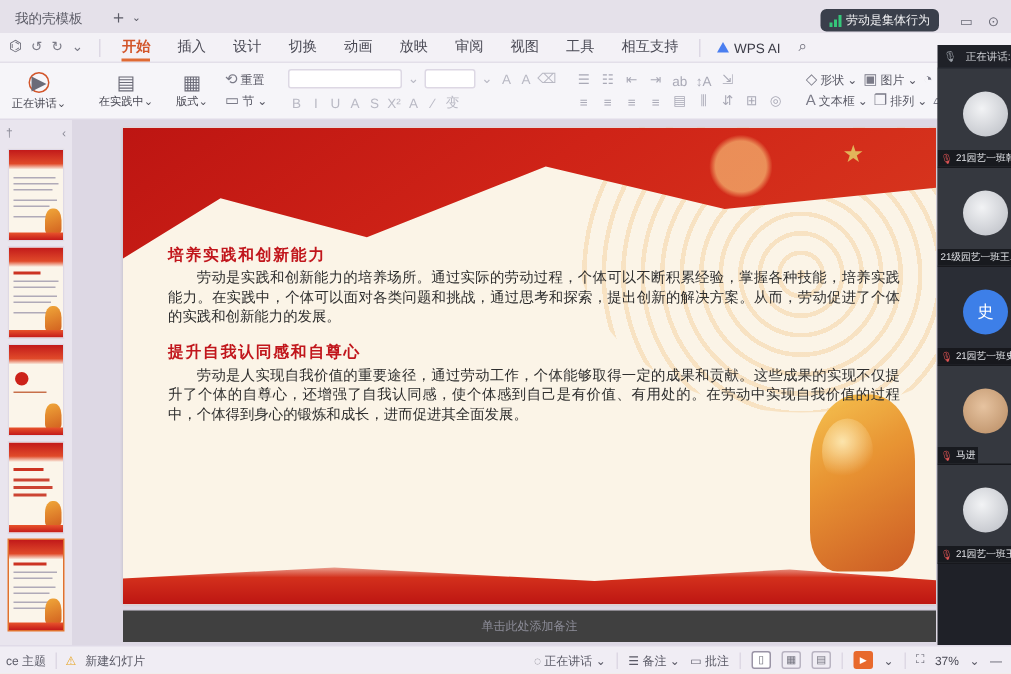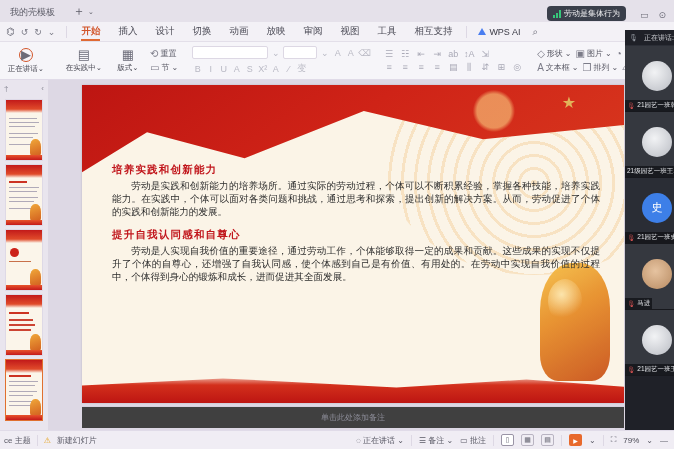--- a/index.html
+++ b/index.html
@@ -579,19 +579,19 @@
       <span>▭ <span>批注</span></span>
       <span class="st-sep"></span>
       <span class="vbtn act">▯</span>
       <span class="vbtn">▦</span>
       <span class="vbtn">▤</span>
       <span class="st-sep"></span>
       <span class="playbtn">▶</span>
       <span>⌄</span>
       <span class="st-sep"></span>
       <span>⛶</span>
-      <span class="zoom-lbl">79%</span>
+      <span class="zoom-lbl">37%</span>
       <span>⌄</span>
       <span>—</span>
     </div>
   </div>
 
 </div>
 
 </body></html>

